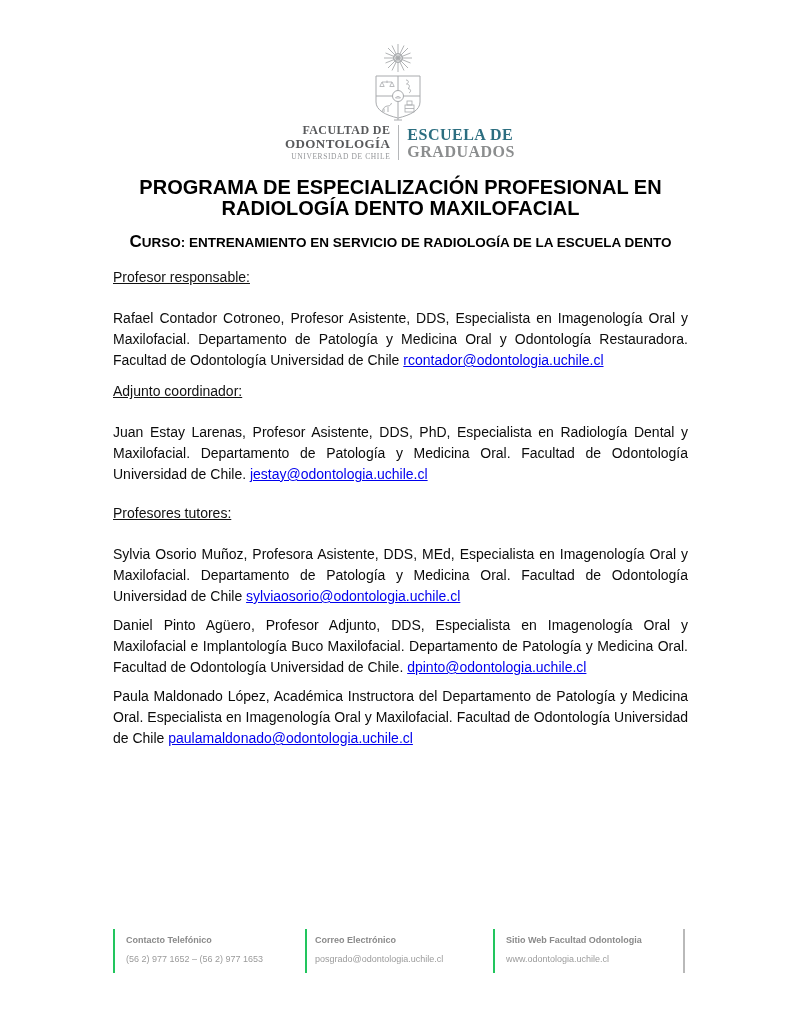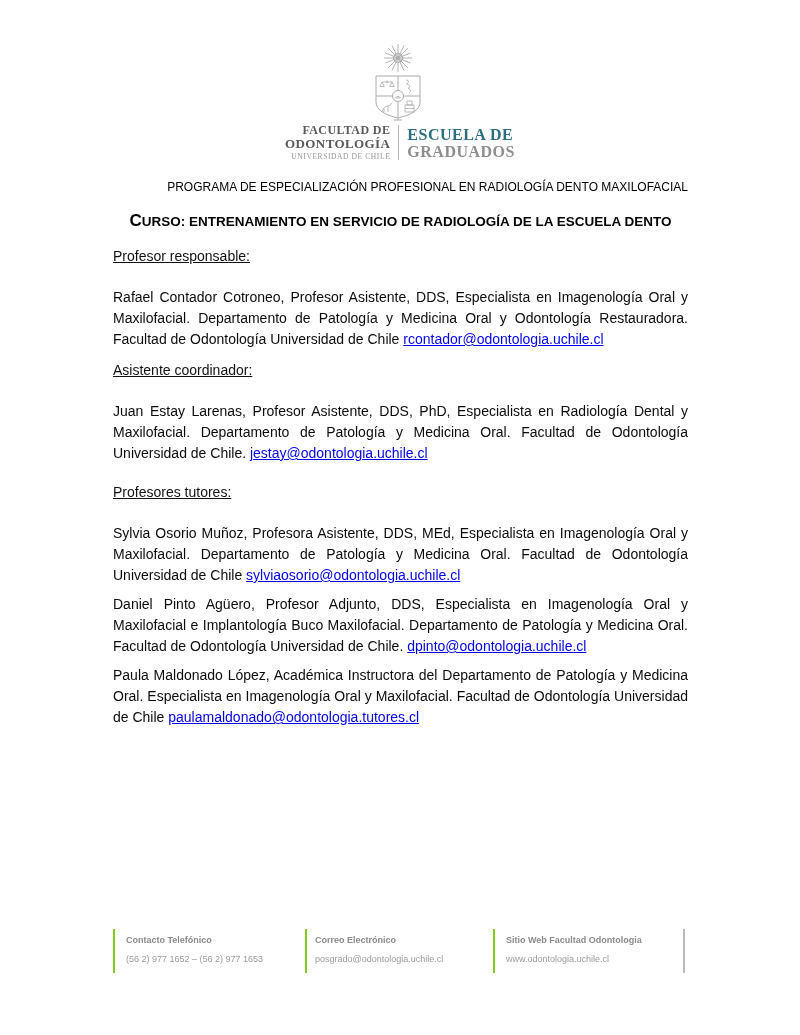--- a/index.html
+++ b/index.html
@@ -33,22 +33,22 @@
     font-family: "Liberation Serif", "DejaVu Serif", serif;
     padding-left: 8px;
     display: flex; flex-direction: column; justify-content: center;
   }
   .logo-right .r1 { font-size: 16px; font-weight: 700; letter-spacing: 0.5px; color: #2c6e80; line-height: 17px; }
   .logo-right .r2 { font-size: 16px; font-weight: 700; letter-spacing: 0.5px; color: #8b8d8e; line-height: 17px; }
 
   
   .title {
     margin-top: 16px;
-    text-align: right;
-    font-size: 12px; font-weight: 400;
+    text-align: center;
+    font-size: 20px; font-weight: 700;
     line-height: 21px;
     color: #000;
   }
   .subtitle {
     margin-top: 12px;
     text-align: center;
     font-size: 13.5px; font-weight: 700;
     line-height: 21px;
     color: #000;
   }
@@ -75,21 +75,21 @@
 
   
   .footer {
     position: absolute;
     left: 113px; top: 929px;
     width: 574px; height: 44px;
     display: flex;
     color: #8f8f8f;
   }
   .footer-col {
-    border-left: 2px solid #84cc16;
+    border-left: 2px solid #22c55e;
     padding: 6px 0 0 11px;
     height: 44px;
   }
   .footer-col.c1 { width: 192px; }
   .footer-col.c2 { width: 188px; padding-left: 8px; }
   .footer-col.c3 { width: 190px; }
   .footer-endbar { border-left: 2px solid #b9b9b9; height: 44px; }
   .footer-label { font-size: 9px; font-weight: 700; color: #8a8a8a; line-height: 10px; }
   .footer-value { font-size: 9px; font-weight: 400; color: #9b9b9b; line-height: 10px; margin-top: 9px; }
 </style>
@@ -175,29 +175,29 @@
 
     <h1 class="title">PROGRAMA DE ESPECIALIZACIÓN PROFESIONAL EN RADIOLOGÍA DENTO MAXILOFACIAL</h1>
     <h2 class="subtitle">CURSO: ENTRENAMIENTO EN SERVICIO DE RADIOLOGÍA DE LA ESCUELA DENTO</h2>
 
     <div>
       <div class="section-heading sh-first">Profesor responsable:</div>
       <p class="para"><span>Rafael Contador Cotroneo, Profesor Asistente, DDS, Especialista en Imagenología Oral y Maxilofacial. Departamento de Patología y Medicina Oral y Odontología Restauradora. Facultad de Odontología Universidad de Chile</span> <a class="email">rcontador@odontologia.uchile.cl</a></p>
     </div>
 
     <div>
-      <div class="section-heading sh-mid">Asistente coordinador:</div>
+      <div class="section-heading sh-mid">Adjunto coordinador:</div>
       <p class="para"><span>Juan Estay Larenas, Profesor Asistente, DDS, PhD, Especialista en Radiología Dental y Maxilofacial. Departamento de Patología y Medicina Oral. Facultad de Odontología Universidad de Chile.</span> <a class="email">jestay@odontologia.uchile.cl</a></p>
     </div>
 
     <div>
       <div class="section-heading sh-last">Profesores tutores:</div>
       <p class="para"><span>Sylvia Osorio Muñoz, Profesora Asistente, DDS, MEd, Especialista en Imagenología Oral y Maxilofacial. Departamento de Patología y Medicina Oral. Facultad de Odontología Universidad de Chile</span> <a class="email">sylviaosorio@odontologia.uchile.cl</a></p>
       <p class="para"><span>Daniel Pinto Agüero, Profesor Adjunto, DDS, Especialista en Imagenología Oral y Maxilofacial e Implantología Buco Maxilofacial. Departamento de Patología y Medicina Oral. Facultad de Odontología Universidad de Chile.</span> <a class="email">dpinto@odontologia.uchile.cl</a></p>
-      <p class="para"><span>Paula Maldonado López, Académica Instructora del Departamento de Patología y Medicina Oral. Especialista en Imagenología Oral y Maxilofacial. Facultad de Odontología Universidad de Chile</span> <a class="email">paulamaldonado@odontologia.tutores.cl</a></p>
+      <p class="para"><span>Paula Maldonado López, Académica Instructora del Departamento de Patología y Medicina Oral. Especialista en Imagenología Oral y Maxilofacial. Facultad de Odontología Universidad de Chile</span> <a class="email">paulamaldonado@odontologia.uchile.cl</a></p>
     </div>
 
   </div>
 
   <div class="footer">
     <div class="footer-col c1">
       <div class="footer-label">Contacto Telefónico</div>
       <div class="footer-value">(56 2) 977 1652 – (56 2) 977 1653</div>
     </div>
     <div class="footer-col c2">

